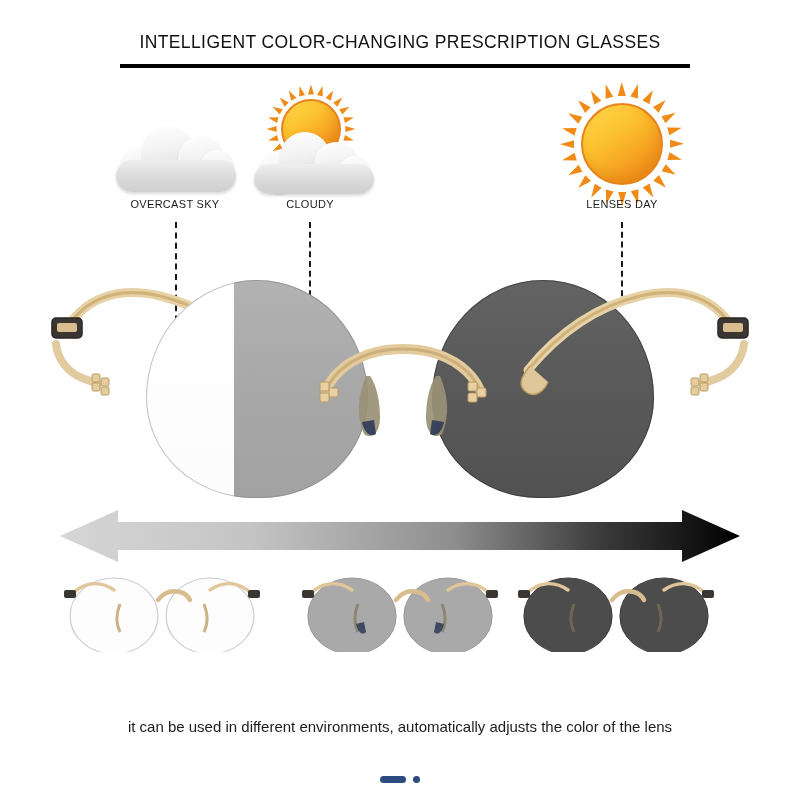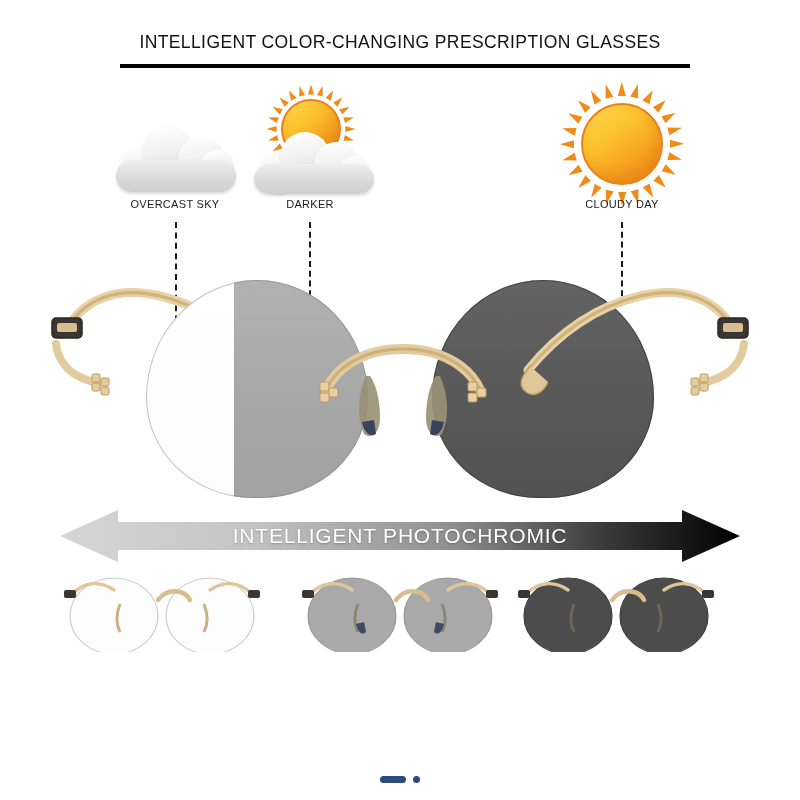--- a/index.html
+++ b/index.html
@@ -152,21 +152,21 @@
       </div>
     <div class="disc" style="left:13px;top:13px;width:60px;height:60px;"></div>
   </div>
   <div class="wx cloud" style="left:250px;top:128px;width:128px;height:66px;">
     <i style="left:8px;top:24px;width:42px;height:42px;"></i>
     <i style="left:30px;top:4px;width:50px;height:50px;"></i>
     <i style="left:64px;top:14px;width:44px;height:44px;"></i>
     <i style="left:88px;top:28px;width:32px;height:32px;"></i>
     <div class="base" style="left:4px;top:36px;width:120px;height:30px;"></div>
   </div>
-  <div class="wx-label" style="left:250px;width:120px;">DARKER</div>
+  <div class="wx-label" style="left:250px;width:120px;">CLOUDY</div>
 
   <div class="wx sun" style="left:562px;top:84px;width:120px;height:120px;">
     <div class="rays">
         <span class="ray" style="border-width: 4.2px 0px 4.2px 14.4px; border-left-color: rgb(239, 139, 22); transform: rotate(0deg) translate(48px, -4.2px);"></span>
         <span class="ray" style="border-width: 4.2px 0px 4.2px 14.4px; border-left-color: rgb(239, 139, 22); transform: rotate(15deg) translate(48px, -4.2px);"></span>
         <span class="ray" style="border-width: 4.2px 0px 4.2px 14.4px; border-left-color: rgb(239, 139, 22); transform: rotate(30deg) translate(48px, -4.2px);"></span>
         <span class="ray" style="border-width: 4.2px 0px 4.2px 14.4px; border-left-color: rgb(239, 139, 22); transform: rotate(45deg) translate(48px, -4.2px);"></span>
         <span class="ray" style="border-width: 4.2px 0px 4.2px 14.4px; border-left-color: rgb(239, 139, 22); transform: rotate(60deg) translate(48px, -4.2px);"></span>
         <span class="ray" style="border-width: 4.2px 0px 4.2px 14.4px; border-left-color: rgb(239, 139, 22); transform: rotate(75deg) translate(48px, -4.2px);"></span>
         <span class="ray" style="border-width: 4.2px 0px 4.2px 14.4px; border-left-color: rgb(239, 139, 22); transform: rotate(90deg) translate(48px, -4.2px);"></span>
@@ -183,21 +183,21 @@
         <span class="ray" style="border-width: 4.2px 0px 4.2px 14.4px; border-left-color: rgb(239, 139, 22); transform: rotate(255deg) translate(48px, -4.2px);"></span>
         <span class="ray" style="border-width: 4.2px 0px 4.2px 14.4px; border-left-color: rgb(239, 139, 22); transform: rotate(270deg) translate(48px, -4.2px);"></span>
         <span class="ray" style="border-width: 4.2px 0px 4.2px 14.4px; border-left-color: rgb(239, 139, 22); transform: rotate(285deg) translate(48px, -4.2px);"></span>
         <span class="ray" style="border-width: 4.2px 0px 4.2px 14.4px; border-left-color: rgb(239, 139, 22); transform: rotate(300deg) translate(48px, -4.2px);"></span>
         <span class="ray" style="border-width: 4.2px 0px 4.2px 14.4px; border-left-color: rgb(239, 139, 22); transform: rotate(315deg) translate(48px, -4.2px);"></span>
         <span class="ray" style="border-width: 4.2px 0px 4.2px 14.4px; border-left-color: rgb(239, 139, 22); transform: rotate(330deg) translate(48px, -4.2px);"></span>
         <span class="ray" style="border-width: 4.2px 0px 4.2px 14.4px; border-left-color: rgb(239, 139, 22); transform: rotate(345deg) translate(48px, -4.2px);"></span>
       </div>
     <div class="disc" style="left:19px;top:19px;width:82px;height:82px;"></div>
   </div>
-  <div class="wx-label" style="left:552px;width:140px;">CLOUDY DAY</div>
+  <div class="wx-label" style="left:552px;width:140px;">LENSES DAY</div>
 
   <div class="leader" style="left:175px;top:222px;height:110px;"></div>
   <div class="leader" style="left:309px;top:222px;height:84px;"></div>
   <div class="leader" style="left:621px;top:222px;height:84px;"></div>
 
   <div class="hero">
 
     <svg class="temple" style="left:48px;top:12px;" width="260" height="130" viewBox="0 0 260 130">
       <path d="M16,60 C34,24 70,12 112,22 C158,33 196,62 224,96" fill="none" stroke="#e7d2a8" stroke-width="9" stroke-linecap="round"></path>
       <path d="M16,60 C34,24 70,12 112,22 C158,33 196,62 224,96" fill="none" stroke="#c9a869" stroke-width="3.2" stroke-linecap="round" opacity=".75"></path>
@@ -271,21 +271,20 @@
         <linearGradient id="ag" x1="0" y1="0" x2="1" y2="0">
           <stop offset="0%" stop-color="#d6d6d6"></stop>
           <stop offset="28%" stop-color="#c4c4c4"></stop>
           <stop offset="58%" stop-color="#8e8e8e"></stop>
           <stop offset="80%" stop-color="#3a3a3a"></stop>
           <stop offset="100%" stop-color="#000000"></stop>
         </linearGradient>
       </defs>
       <path d="M0,28 L58,2 L58,14 L622,14 L622,2 L680,28 L622,54 L622,42 L58,42 L58,54 Z" fill="url(#ag)"></path>
     </svg>
-    <div class="arrow-text">INTELLIGENT PHOTOCHROMIC</div>
   </div>
 
   <svg class="mini" style="left:62px;width:200px;" width="200" height="86" viewBox="0 0 200 86">
     <ellipse cx="52" cy="50" rx="44" ry="38" fill="#fdfdfd" stroke="#c9cdd4" stroke-width="1.2"></ellipse>
     <ellipse cx="148" cy="50" rx="44" ry="38" fill="#fdfdfd" stroke="#c9cdd4" stroke-width="1.2"></ellipse>
     <path d="M96,34 C102,26 110,24 118,26 C122,27 126,30 128,34" fill="none" stroke="#d9bd8e" stroke-width="4.5" stroke-linecap="round"></path>
     <path d="M8,30 C16,20 30,16 44,22" fill="none" stroke="#dcc characters" stroke-width="0"></path>
     <path d="M10,28 C20,18 34,16 46,24" fill="none" stroke="#ddc characters" stroke-width="0"></path>
     <path d="M10,28 C22,16 38,14 52,24" fill="none" stroke="#e0c79b" stroke-width="3.4" stroke-linecap="round"></path>
     <path d="M190,28 C178,16 162,14 148,24" fill="none" stroke="#e0c79b" stroke-width="3.4" stroke-linecap="round"></path>
@@ -315,21 +314,21 @@
     <path d="M96,34 C102,26 110,24 118,26 C122,27 126,30 128,34" fill="none" stroke="#d9bd8e" stroke-width="4.5" stroke-linecap="round"></path>
     <path d="M10,28 C22,16 38,14 52,24" fill="none" stroke="#e0c79b" stroke-width="3.4" stroke-linecap="round"></path>
     <path d="M190,28 C178,16 162,14 148,24" fill="none" stroke="#e0c79b" stroke-width="3.4" stroke-linecap="round"></path>
     <rect x="2" y="24" width="12" height="8" rx="2" fill="#3a3733"></rect>
     <rect x="186" y="24" width="12" height="8" rx="2" fill="#3a3733"></rect>
     <path d="M58,38 C54,48 54,58 58,66" fill="none" stroke="#6d6655" stroke-width="3"></path>
     <path d="M142,38 C146,48 146,58 142,66" fill="none" stroke="#6d6655" stroke-width="3"></path>
   </svg>
 
   <div class="sub">
-    <br>
+    <span>it can be used in different environments, automatically adjusts the color of the lens</span><br>
   </div>
 
   <div class="pager">
     <span class="pill"></span>
     <span class="dot"></span>
   </div>
 
 </div>
 
 </body></html>

